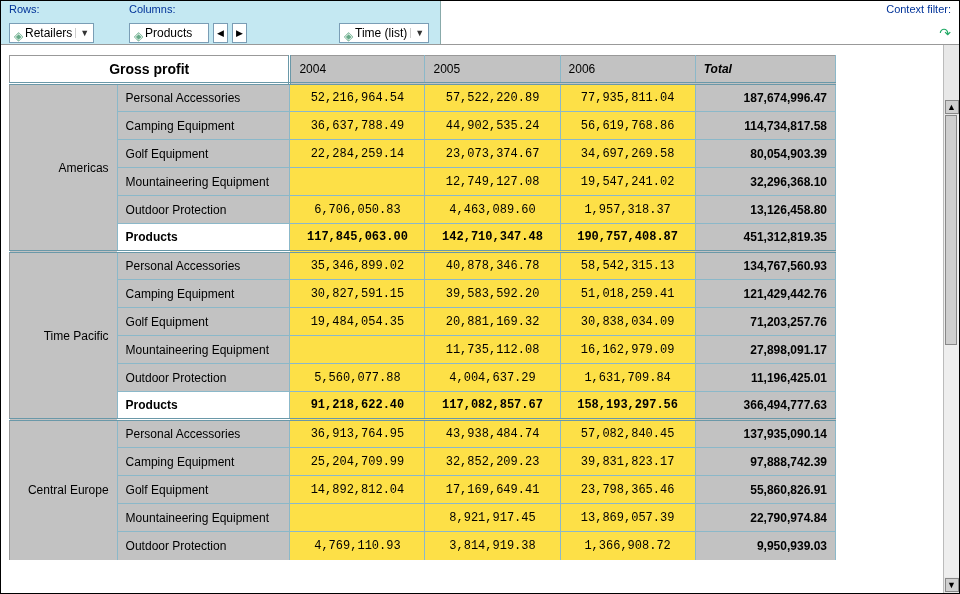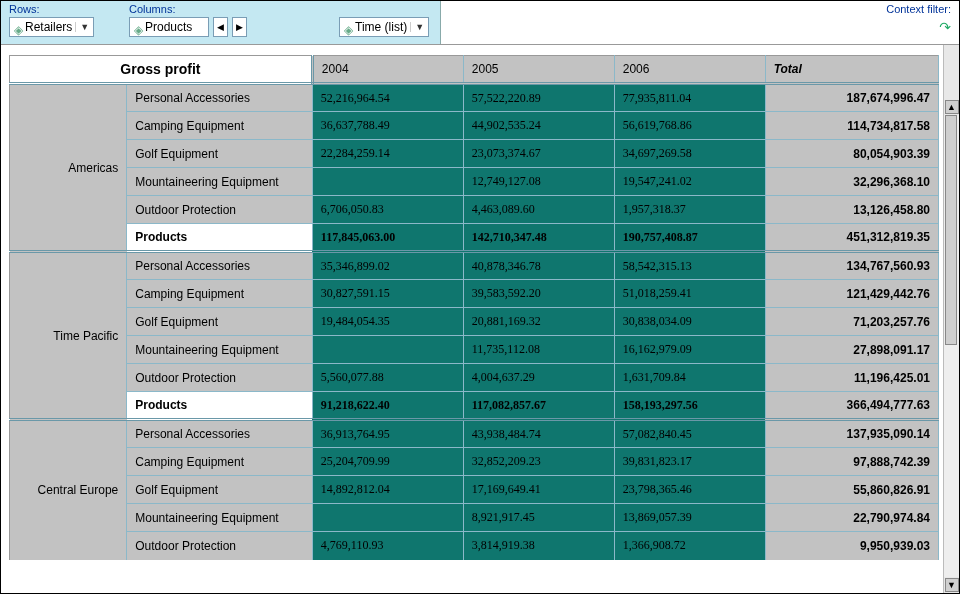--- a/index.html
+++ b/index.html
@@ -19,21 +19,21 @@
     display: flex;
     align-items: stretch;
     height: 44px;
     border-bottom: 1px solid #999;
     background: #fff;
   }
   .tb-section {
     padding: 2px 8px 2px 8px;
     display: flex;
     flex-direction: column;
-    gap: 2px;
+    gap: 8px;
   }
   .tb-section.rows { background: #c4e8f2; width: 120px; }
   .tb-section.cols { background: #c4e8f2; width: 210px; }
   .tb-section.time { background: #c4e8f2; width: 110px; border-right: 1px solid #8aa; }
   .tb-section.context { background: #fff; flex: 1; align-items: flex-end; }
   .tb-label { color: #003399; font-size: 11px; }
   .tb-row { display: flex; align-items: center; gap: 4px; }
   .pill {
     display: inline-flex;
     align-items: center;
@@ -69,21 +69,21 @@
     height: calc(100% - 44px);
   }
   .tbl-wrap {
     overflow: hidden;
     position: relative;
     flex: 1;
     padding: 10px 0 0 8px;
   }
   table.crosstab {
     border-collapse: collapse;
-    width: 930px;
+    width: 827px;
   }
   table.crosstab th, table.crosstab td {
     border-top: 1px solid #8bb8c9;
     border-right: 1px solid #8bb8c9;
     height: 28px;
     padding: 0 8px;
     white-space: nowrap;
   }
   .corner {
     background: #fff;
@@ -118,23 +118,23 @@
   td.rowhdr {
     background: #c2c2c2;
     text-align: left;
     width: 182px;
     padding-left: 6px;
   }
   tr.firstrow td.rowhdr, tr.firstrow td.num, tr.firstrow td.total {
     border-top: 3px double #6a98a8 !important;
   }
   td.num {
-    background: #0f766e;
-    text-align: left;
-    font-family: Liberation Serif, serif;
+    background: #fde047;
+    text-align: center;
+    font-family: Liberation Mono, monospace;
   }
   td.total {
     background: #c2c2c2;
     text-align: right;
     font-weight: bold;
   }
   tr.subtotal td.rowhdr {
     background: #fff;
     font-weight: bold;
   }

